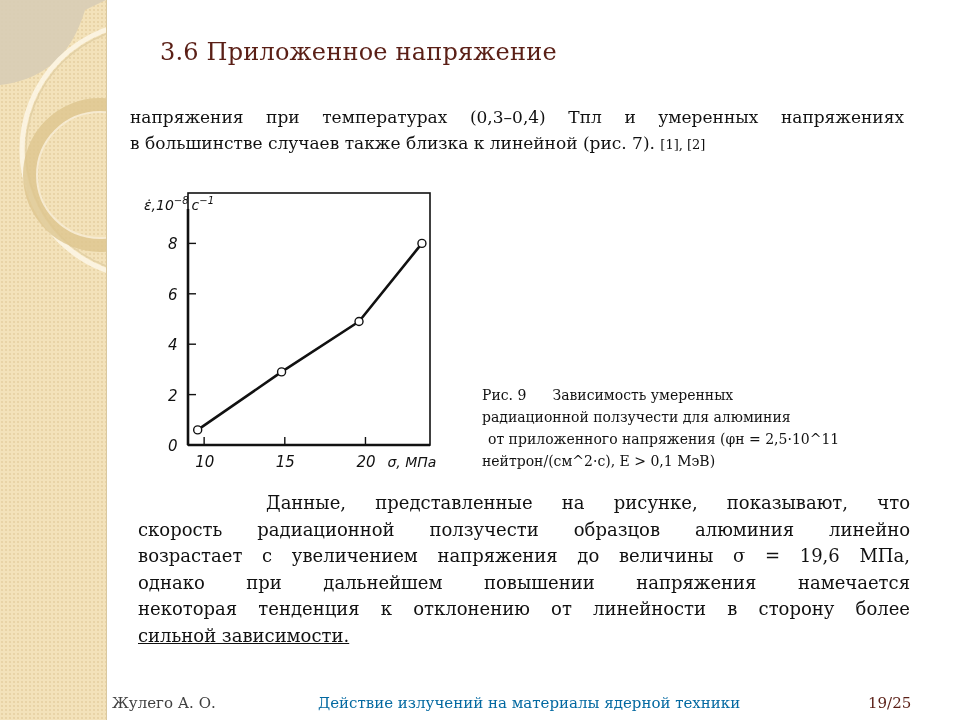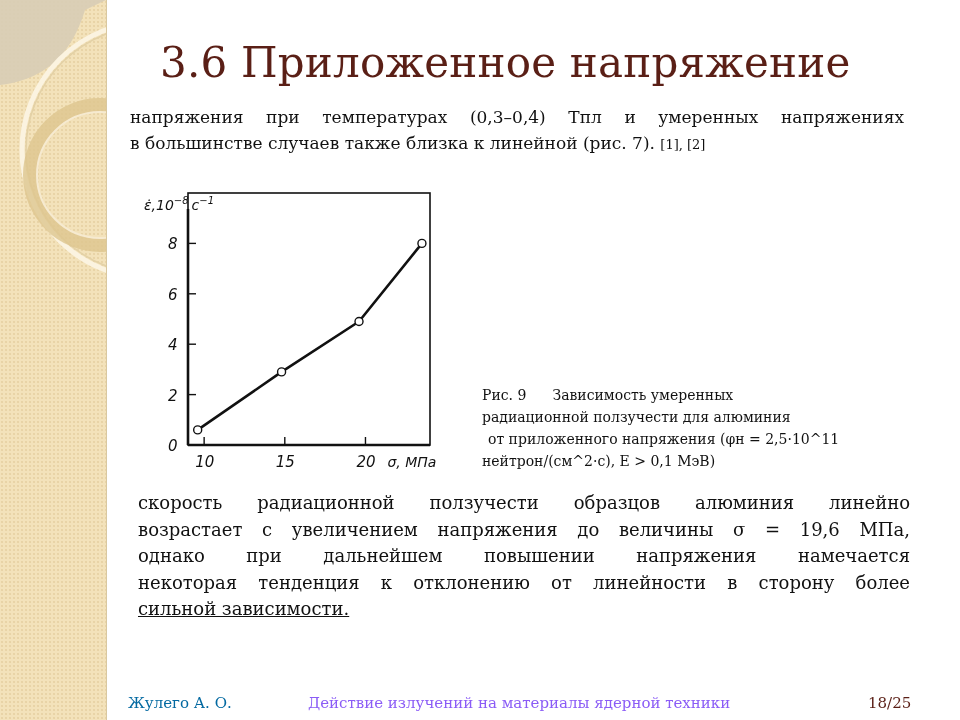--- a/index.html
+++ b/index.html
@@ -1,39 +1,39 @@
 <!DOCTYPE html>
 <html><head>
 <meta charset="utf-8">
 <style>
   html, body { margin: 0; padding: 0; }
   body { width: 960px; height: 720px; overflow: hidden; background: #ffffff; position: relative; font-family: "DejaVu Serif", "Liberation Serif", serif; }
   .sidebar { position: absolute; left: 0; top: 0; width: 106px; height: 720px; background: #f3e2ba;
     background-image: radial-gradient(rgba(200,170,110,0.25) 1px, transparent 1.2px);
     background-size: 4px 4px; border-right: 1px solid #d9c89f; overflow: hidden; }
   .sidebar svg { position: absolute; left: 0; top: 0; }
-  .title { position: absolute; left: 160px; top: 38px; font-size: 42px; color: #5a1f16; white-space: nowrap; letter-spacing: 0.2px; }
+  .title { position: absolute; left: 160px; top: 38px; font-size: 24px; color: #5a1f16; white-space: nowrap; letter-spacing: 0.2px; }
   .para { position: absolute; font-size: 17px; color: #111; line-height: 26px; }
   .para1 { left: 130px; top: 104px; width: 774px; }
   .para1 .line { display: block; text-align: justify; text-align-last: justify; white-space: nowrap; }
   .para1 .line.last { text-align-last: left; }
   .para1 .indent { padding-left: 78px; }
   .refs { font-size: 13px; }
   .chart { position: absolute; left: 140px; top: 188px; width: 310px; height: 285px; }
   .chart svg text { font-family: "DejaVu Sans", "Liberation Sans", sans-serif; font-style: italic; fill: #111; }
   .caption { position: absolute; left: 482px; top: 384px; font-size: 14px; line-height: 22px; color: #111; white-space: nowrap; }
   .caption .gap { display: inline-block; width: 26px; }
   .caption .ind { padding-left: 6px; }
   .para2 { left: 138px; top: 490px; width: 772px; font-size: 18px; line-height: 26.5px; }
   .para2 .line { display: block; text-align: justify; text-align-last: justify; white-space: nowrap; }
   .para2 .line.last { text-align-last: left; text-decoration: underline; }
   .para2 .indent { padding-left: 128px; }
   .footer { position: absolute; top: 694px; font-size: 15px; color: #2a1a14; white-space: nowrap; }
-  .footer.author { left: 128px; color: #0369a1; }
-  .footer.center { left: 308px; color: #8b5cf6; }
+  .footer.author { left: 112px; color: #404040; }
+  .footer.center { left: 318px; color: #0369a1; }
   .footer.page { left: 868px; color: #5a1f16; }
 </style>
 </head>
 <body>
 
 <div class="sidebar">
   <svg width="106" height="720">
     <path d="M0,85 C40,80 70,60 85,10 L106,0 L0,0 Z" fill="#d8cdb6" opacity="0.9"></path>
     <circle cx="150" cy="150" r="128" fill="none" stroke="#fbf3e0" stroke-width="5"></circle>
     <circle cx="150" cy="150" r="124" fill="none" stroke="#e3d1a6" stroke-width="1.5"></circle>
@@ -80,22 +80,23 @@
 </div>
 
 <div class="caption">
   <div><span>Рис. 9</span><span class="gap"></span><span>Зависимость умеренных</span></div>
   <div>радиационной ползучести для алюминия</div>
   <div class="ind">от приложенного напряжения (φн = 2,5·10^11</div>
   <div>нейтрон/(см^2·с), E &gt; 0,1 МэВ)</div>
 </div>
 
 <div class="para para2">
+  <span class="line indent">Данные, представленные на рисунке, показывают, что</span>
   <span class="line">скорость радиационной ползучести образцов алюминия линейно</span>
   <span class="line">возрастает с увеличением напряжения до величины σ = 19,6 МПа,</span>
   <span class="line">однако при дальнейшем повышении напряжения намечается</span>
   <span class="line">некоторая тенденция к отклонению от линейности в сторону более</span>
   <span class="line last">сильной зависимости.</span>
 </div>
 
 <div class="footer author">Жулего А. О.</div>
 <div class="footer center">Действие излучений на материалы ядерной техники</div>
-<div class="footer page">18/25</div>
+<div class="footer page">19/25</div>
 
 </body></html>

